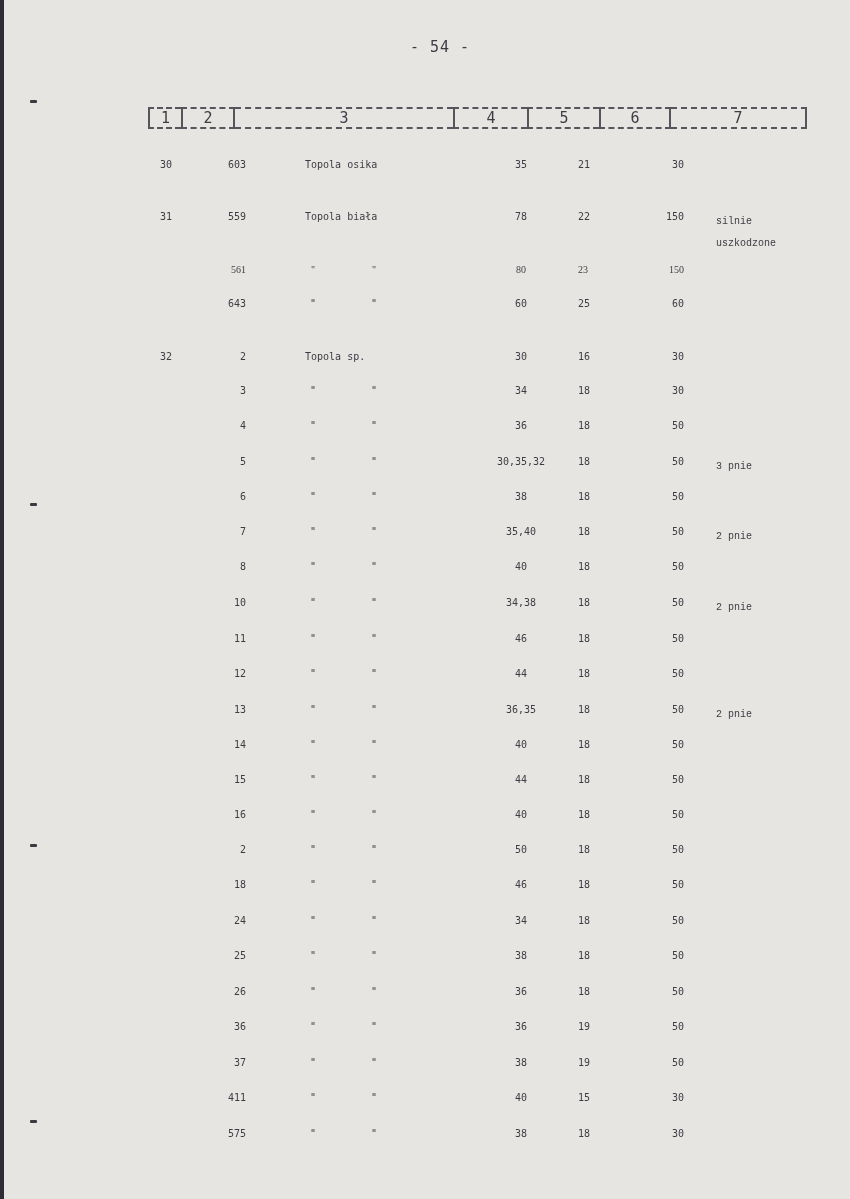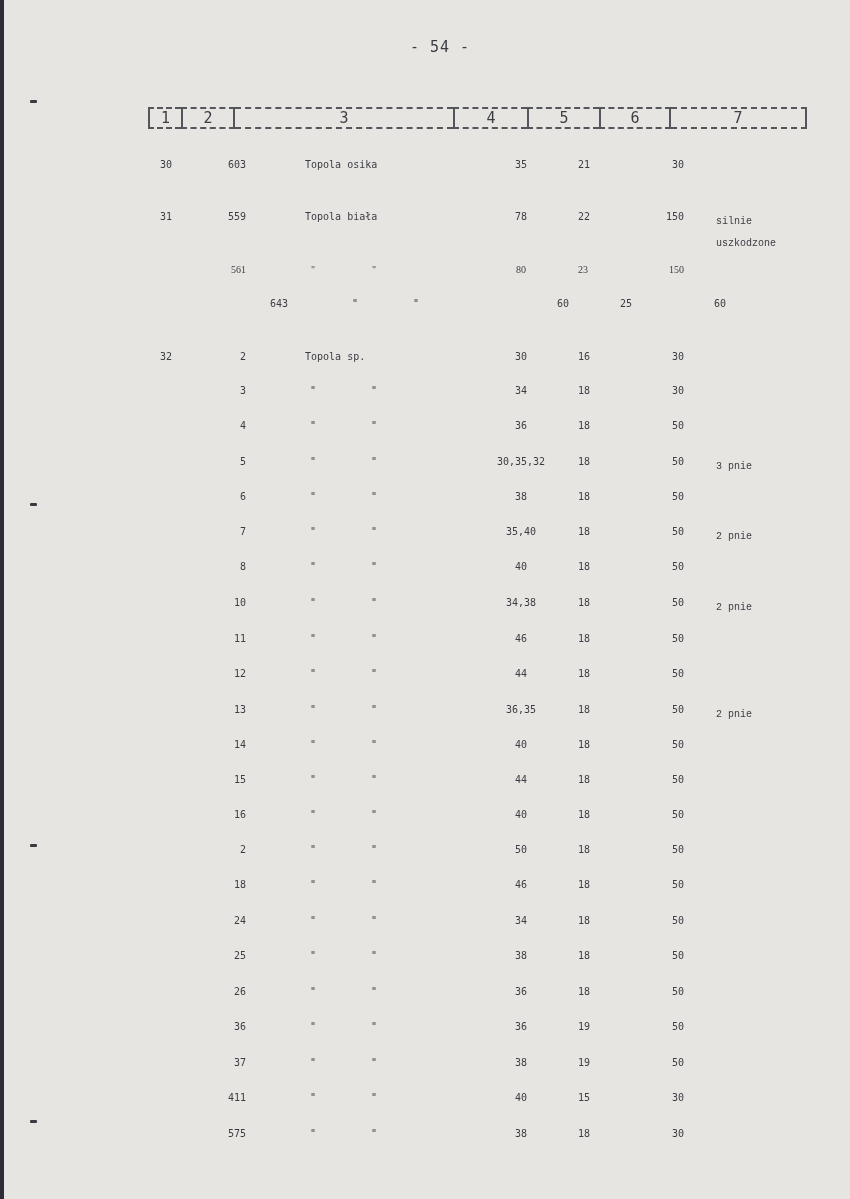--- a/index.html
+++ b/index.html
@@ -75,21 +75,21 @@
     <div class="row" style="top: 264px; font-family: Liberation Serif, serif;">
       <span class="c c1"></span>
       <span class="c c2">561</span>
       <span class="c ditto1">"</span>
       <span class="c ditto2">"</span>
       <span class="c c4">80</span>
       <span class="c c5">23</span>
       <span class="c c6">150</span>
       <span class="c c7" style="white-space: pre; font-family: &quot;Liberation Mono&quot;, monospace;"></span>
     </div>
-    <div class="row" style="top: 298px; margin-left: 42px;">
+    <div class="row" style="top: 298px;">
       <span class="c c1"></span>
       <span class="c c2">643</span>
       <span class="c ditto1">"</span>
       <span class="c ditto2">"</span>
       <span class="c c4">60</span>
       <span class="c c5">25</span>
       <span class="c c6">60</span>
       <span class="c c7" style="white-space: pre; font-family: &quot;Liberation Mono&quot;, monospace;"></span>
     </div>
     <div class="row" style="top: 351px;">

